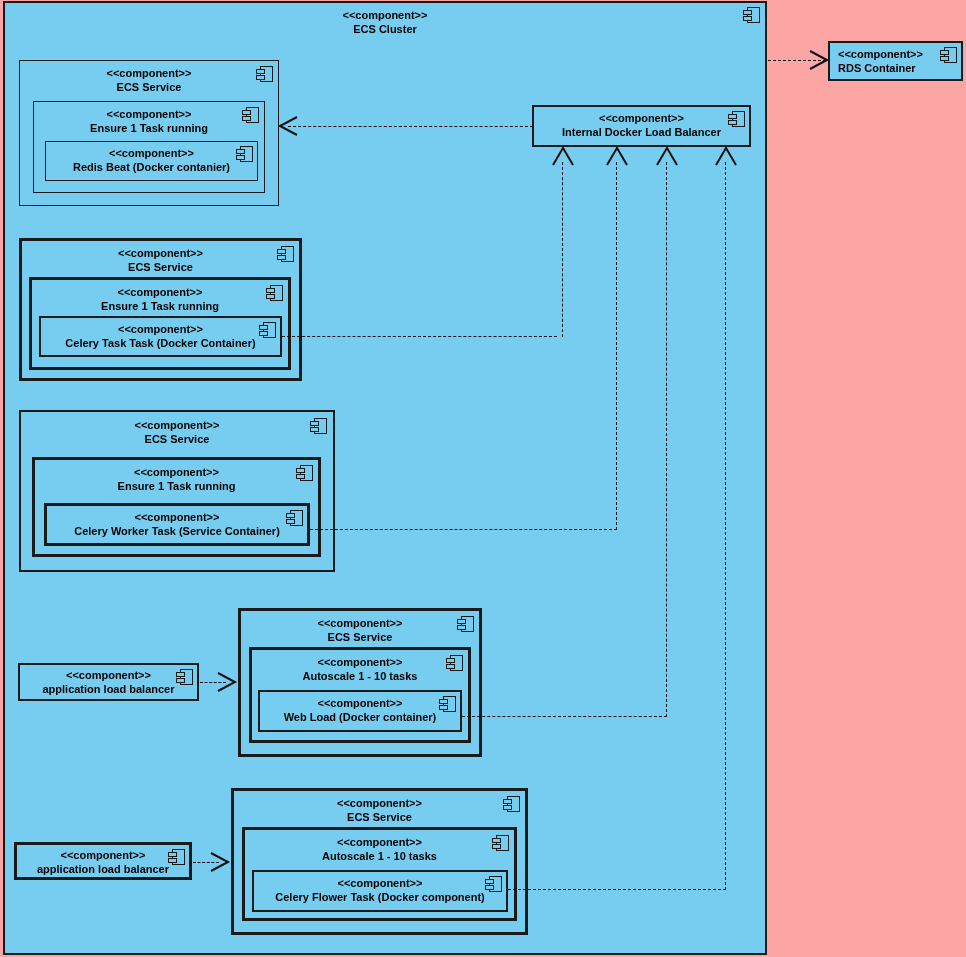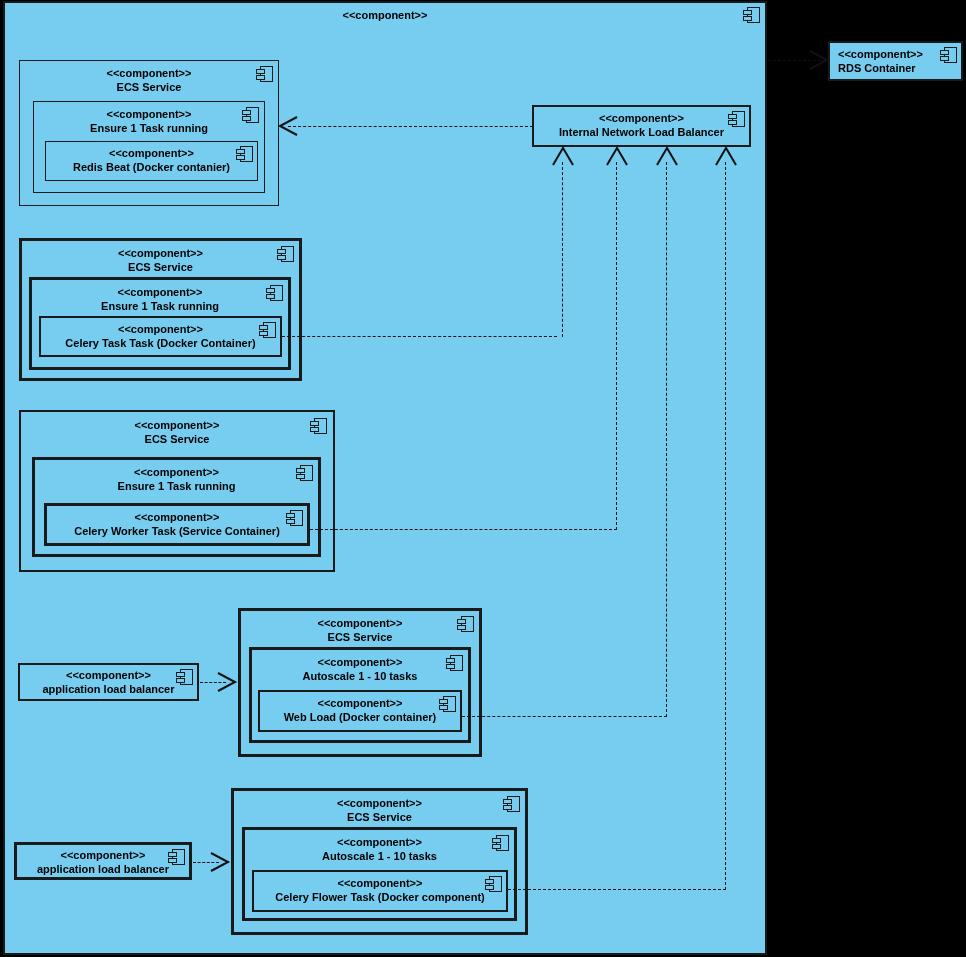--- a/index.html
+++ b/index.html
@@ -7,21 +7,21 @@
     padding: 0;
     background: #ffffff;
   }
   body {
     font-family: "Liberation Sans", sans-serif;
   }
   #canvas {
     position: relative;
     width: 966px;
     height: 957px;
-    background: #000000;
+    background: #fca5a5;
     overflow: hidden;
   }
   .comp {
     position: absolute;
     box-sizing: border-box;
     background: #76cdf0;
     border: 2px solid #1a1a1a;
   }
   .comp.thin { border-width: 1px; }
   .comp.thick { border-width: 2px; }
@@ -90,20 +90,21 @@
   .ah { position: absolute; overflow: visible; }
 </style>
 </head>
 <body>
 
 <div id="canvas">
 
   <div class="comp thick" style="left:3px; top:1px; width:764px; height:954px;">
     <div class="label" style="top:5px;">
       <span class="st">&lt;&lt;component&gt;&gt;</span>
+      <span class="nm">ECS Cluster</span>
     </div>
     <div class="cicon" style="right:5px; top:4px;">
       <div class="body"></div>
         <div class="tab t1"></div>
         <div class="tab t2"></div>
     </div>
   </div>
 
   <div class="comp thin" style="left:19px; top:60px; width:260px; height:146px;">
     <div class="label" style="top:5px;">
@@ -271,21 +272,21 @@
     <div class="cicon" style="right:4px; top:4px;">
       <div class="body"></div>
         <div class="tab t1"></div>
         <div class="tab t2"></div>
     </div>
   </div>
 
   <div class="comp thick" style="left:532px; top:105px; width:219px; height:42px;">
     <div class="label" style="top:4px;">
       <span class="st">&lt;&lt;component&gt;&gt;</span>
-      <span class="nm">Internal Network Load Balancer</span>
+      <span class="nm">Internal Docker Load Balancer</span>
     </div>
     <div class="cicon" style="right:4px; top:4px;">
       <div class="body"></div>
         <div class="tab t1"></div>
         <div class="tab t2"></div>
     </div>
   </div>
 
   <div class="comp thick" style="left:18px; top:663px; width:181px; height:38px;">
     <div class="label" style="top:3px;">

